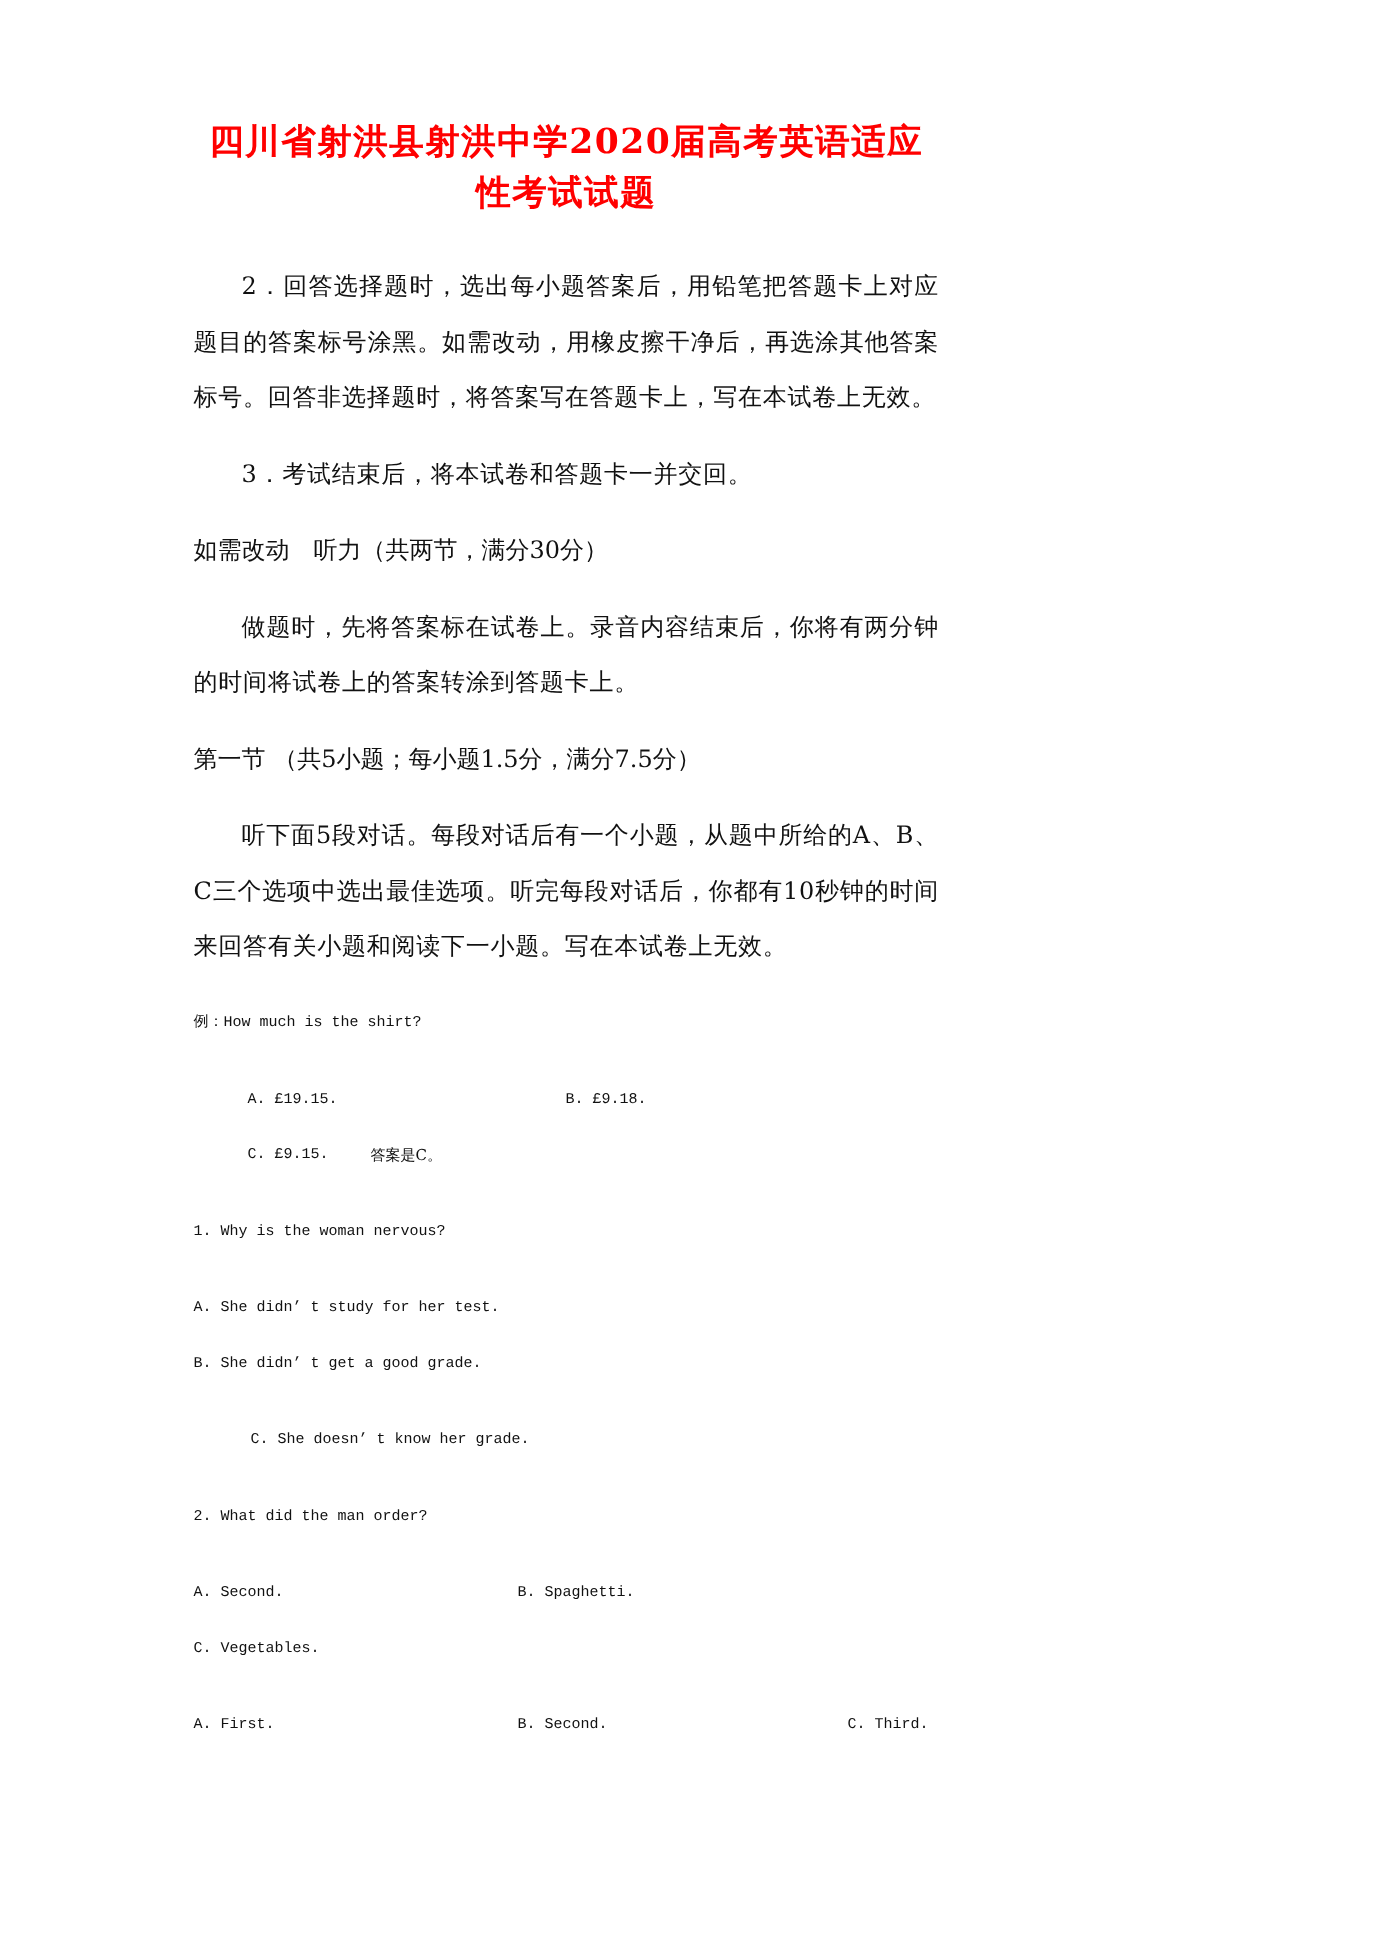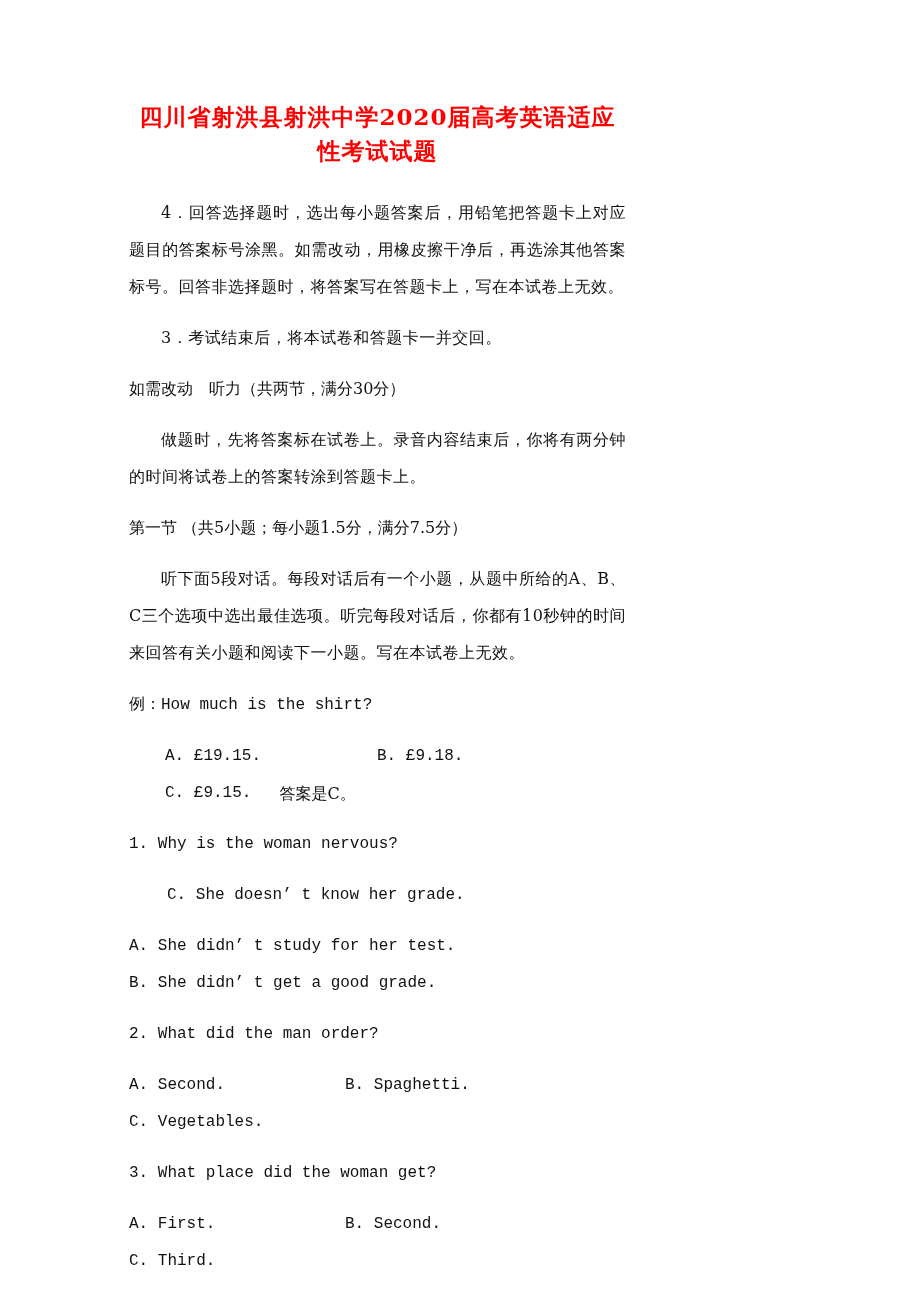--- a/index.html
+++ b/index.html
@@ -3,21 +3,21 @@
 <meta charset="utf-8">
 <style>
   html, body { margin: 0; padding: 0; background: #ffffff; }
   .page {
     position: relative;
     width: 754px;
     height: 1302px;
     box-sizing: border-box;
     background: #ffffff;
     color: #111111;
-    padding: 100px 128px 0 129px;
+    padding: 78px 128px 0 129px;
     font-family: "DejaVu Serif", "Liberation Serif", serif;
     font-size: 16px;
     overflow: hidden;
   }
   .title {
     margin: 0 0 26px 0;
     font-size: 23px;
     font-weight: bold;
     color: #ff0000;
     text-align: center;
@@ -28,21 +28,21 @@
     margin: 0 0 14px 0;
     line-height: 37px;
   }
   .para {
     text-align: justify;
     letter-spacing: 0.5px;
   }
   .indent { text-indent: 2em; }
   .mono {
     font-family: "Liberation Mono", "DejaVu Sans Mono", monospace;
-    font-size: 16px;
+    font-size: 10px;
     letter-spacing: 0;
   }
   .cjk-label { font-family: "DejaVu Serif", "Liberation Serif", serif; }
   .opt { display: inline-block; vertical-align: top; }
   .ex-row { padding-left: 36px; }
   .ex-col-a { width: 212px; }
   .ex-col-b { width: 200px; }
   .ex-note { margin-left: 28px; }
   .q1-col-a { width: 330px; }
   .q1-c-row { padding-left: 38px; }
@@ -50,48 +50,47 @@
   .q-col-b { width: 220px; }
 </style>
 </head>
 <body>
 
 <div class="page">
 
   <h1 class="title">四川省射洪县射洪中学2020届高考英语适应性考试试题</h1>
 
 
-  <p class="para indent">4．回答选择题时，选出每小题答案后，用铅笔把答题卡上对应题目的答案标号涂黑。如需改动，用橡皮擦干净后，再选涂其他答案标号。回答非选择题时，将答案写在答题卡上，写在本试卷上无效。</p>
+  <p class="para indent">2．回答选择题时，选出每小题答案后，用铅笔把答题卡上对应题目的答案标号涂黑。如需改动，用橡皮擦干净后，再选涂其他答案标号。回答非选择题时，将答案写在答题卡上，写在本试卷上无效。</p>
   <p class="para indent">3．考试结束后，将本试卷和答题卡一并交回。</p>
 
   <p class="line">如需改动　听力（共两节，满分30分）</p>
 
   <p class="para indent">做题时，先将答案标在试卷上。录音内容结束后，你将有两分钟的时间将试卷上的答案转涂到答题卡上。</p>
 
   <p class="line">第一节 （共5小题；每小题1.5分，满分7.5分）</p>
 
   <p class="para indent">听下面5段对话。每段对话后有一个小题，从题中所给的A、B、C三个选项中选出最佳选项。听完每段对话后，你都有10秒钟的时间来回答有关小题和阅读下一小题。写在本试卷上无效。</p>
 
   <p class="line mono"><span class="cjk-label">例：</span><span>How much is the shirt?</span></p>
 
   <div class="opt-row mono ex-row">
     <span class="opt ex-col-a">A. £19.15.</span><span class="opt ex-col-b">B. £9.18.</span><span class="opt">C. £9.15.</span><span class="opt ex-note cjk-label">答案是C。</span>
   </div>
 
   <p class="line mono">1. Why is the woman nervous?</p>
+  <div class="opt-row mono">
+    <span class="opt q1-col-a">A. She didn’ t study for her test.</span><span class="opt">B. She didn’ t get a good grade.</span>
+  </div>
   <div class="opt-row mono q1-c-row">
     <span class="opt">C. She doesn’ t know her grade.</span>
-  </div>
-  <div class="opt-row mono">
-    <span class="opt q1-col-a">A. She didn’ t study for her test.</span><span class="opt">B. She didn’ t get a good grade.</span>
   </div>
 
   <p class="line mono">2. What did the man order?</p>
   <div class="opt-row mono">
     <span class="opt q-col-a">A. Second.</span><span class="opt q-col-b">B. Spaghetti.</span><span class="opt">C. Vegetables.</span>
   </div>
 
-  <p class="line mono">3. What place did the woman get?</p>
   <div class="opt-row mono">
     <span class="opt q-col-a">A. First.</span><span class="opt q-col-b">B. Second.</span><span class="opt">C. Third.</span>
   </div>
 
 </div>
 
 </body></html>

